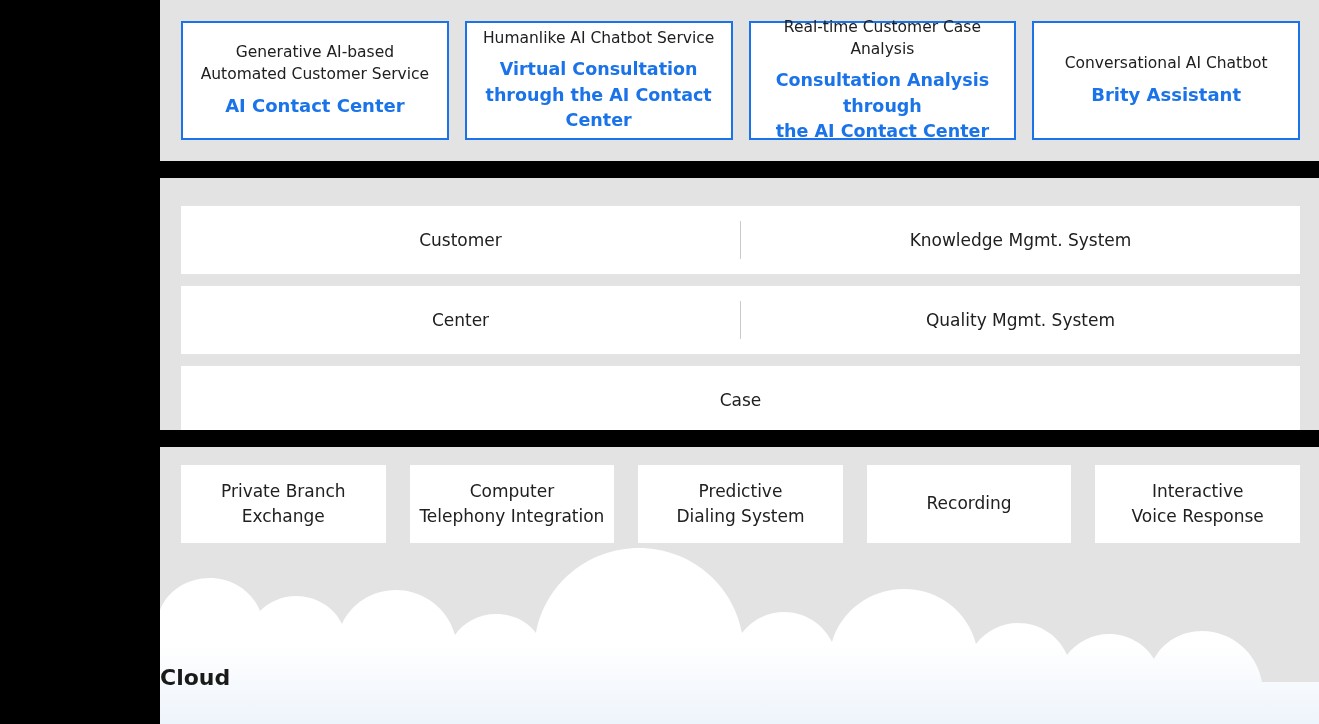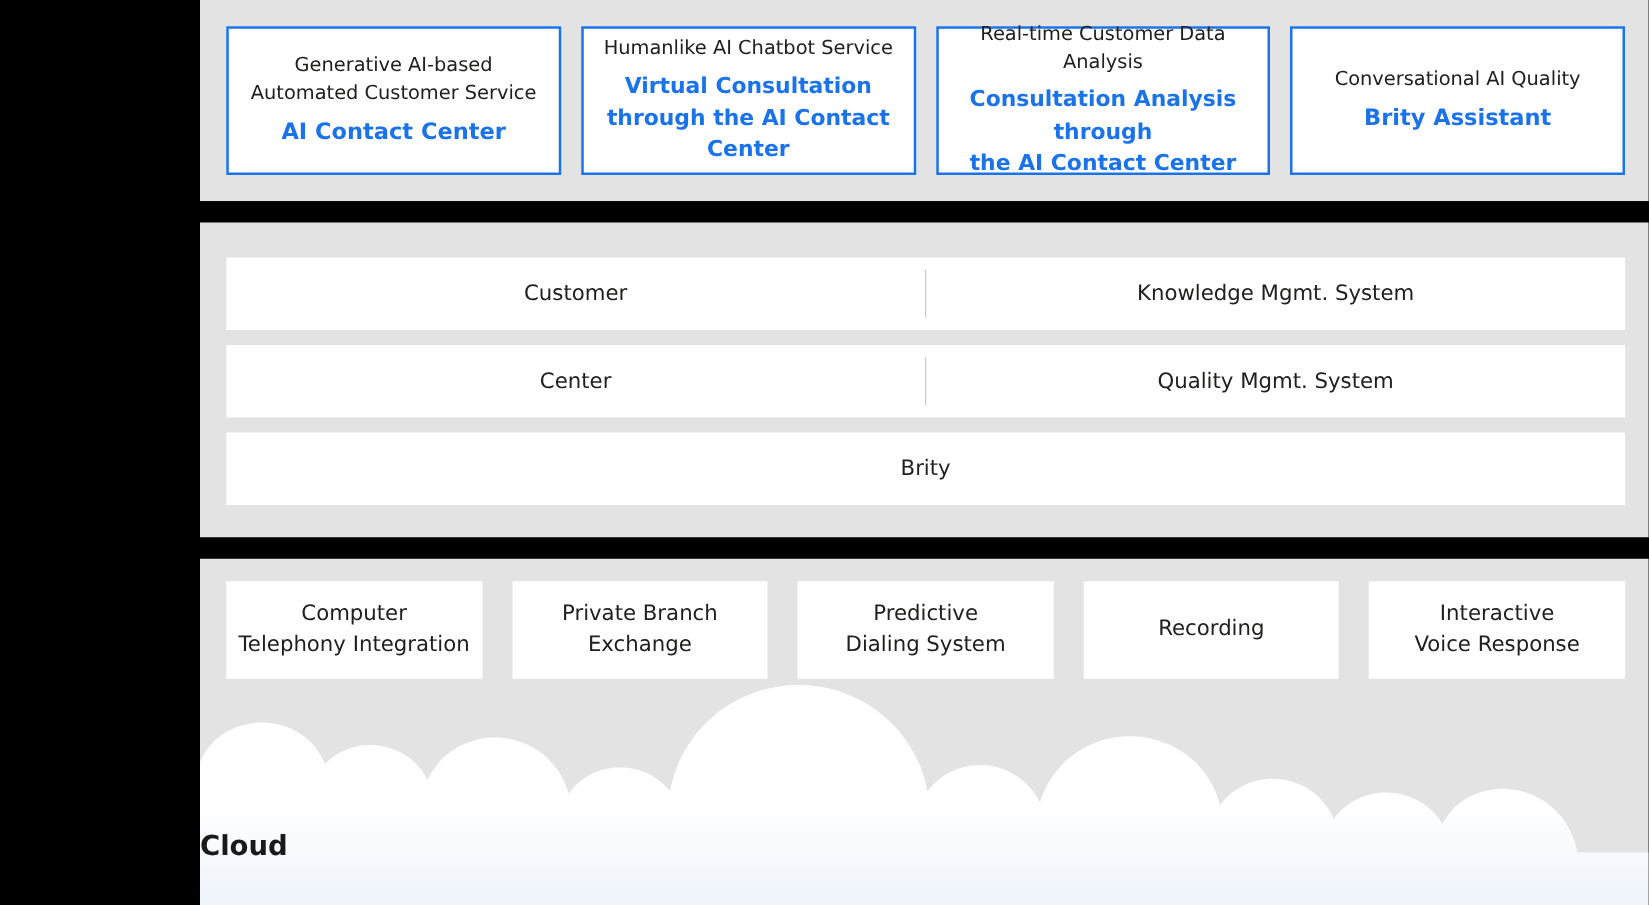--- a/index.html
+++ b/index.html
@@ -43,21 +43,21 @@
   .divider{position:absolute;left:160px;right:0;height:17px;background:#000000;}
   #divider-1{top:161px;}
   #divider-2{top:430px;}
 
   
   #layer-platform{top:178px;height:252px;}
   .rows-wrap{position:absolute;left:21px;top:28px;right:19px;}
   .platform-row{
     position:relative;
     background:#ffffff;
-    height:58px;
+    height:68px;
     margin-bottom:12px;
     display:flex;align-items:center;
   }
   .platform-row:last-child{margin-bottom:0;}
   .half{
     flex:1 1 0;height:100%;
     display:flex;align-items:center;justify-content:center;
     font-size:17px;color:#20201f;
   }
   .row-divider{
@@ -100,26 +100,26 @@
         <div class="sub">Generative AI-based<br>Automated Customer Service</div>
         <div class="title">AI Contact Center</div>
       </div>
 
       <div class="service-card narrow">
         <div class="sub">Humanlike AI Chatbot Service</div>
         <div class="title">Virtual Consultation<br>through the AI Contact Center</div>
       </div>
 
       <div class="service-card narrow">
-        <div class="sub">Real-time Customer Data Analysis</div>
+        <div class="sub">Real-time Customer Case Analysis</div>
         <div class="title">Consultation Analysis through<br>the AI Contact Center</div>
       </div>
 
       <div class="service-card">
-        <div class="sub">Conversational AI Quality</div>
+        <div class="sub">Conversational AI Chatbot</div>
         <div class="title">Brity Assistant</div>
       </div>
 
     </div>
   </section>
 
   <div class="divider" id="divider-1"></div>
 
   <section class="panel" id="layer-platform">
     <div class="rows-wrap">
@@ -130,21 +130,21 @@
         <div class="half">Knowledge Mgmt. System</div>
       </div>
 
       <div class="platform-row">
         <div class="half">Center</div>
         <div class="row-divider"></div>
         <div class="half">Quality Mgmt. System</div>
       </div>
 
       <div class="platform-row full">
-        <div class="half">Brity</div>
+        <div class="half">Case</div>
       </div>
 
     </div>
   </section>
 
   <div class="divider" id="divider-2"></div>
 
   <section class="panel" id="layer-infra">
 
     <div class="cloud-layer">
@@ -166,22 +166,22 @@
           C592,86 607,78 624,78 C645,78 663,90 672,108
           C681,77 710,55 744,55 C779,55 808,78 816,110
           C826,97 841,89 858,89 C880,89 899,102 907,121
           C917,108 932,100 949,100 C968,100 985,110 994,125
           C1003,108 1021,97 1042,97 C1072,97 1097,119 1102,148
           L1159,148 L1159,190 Z"></path>
       </svg>
     </div>
 
     <div class="infra-row">
+      <div class="infra-box">Private Branch<br>Exchange</div>
       <div class="infra-box">Computer<br>Telephony Integration</div>
-      <div class="infra-box">Private Branch<br>Exchange</div>
       <div class="infra-box">Predictive<br>Dialing System</div>
       <div class="infra-box">Recording</div>
       <div class="infra-box">Interactive<br>Voice Response</div>
     </div>
 
     <div class="cloud-label">Cloud</div>
 
   </section>
 
 </div>

